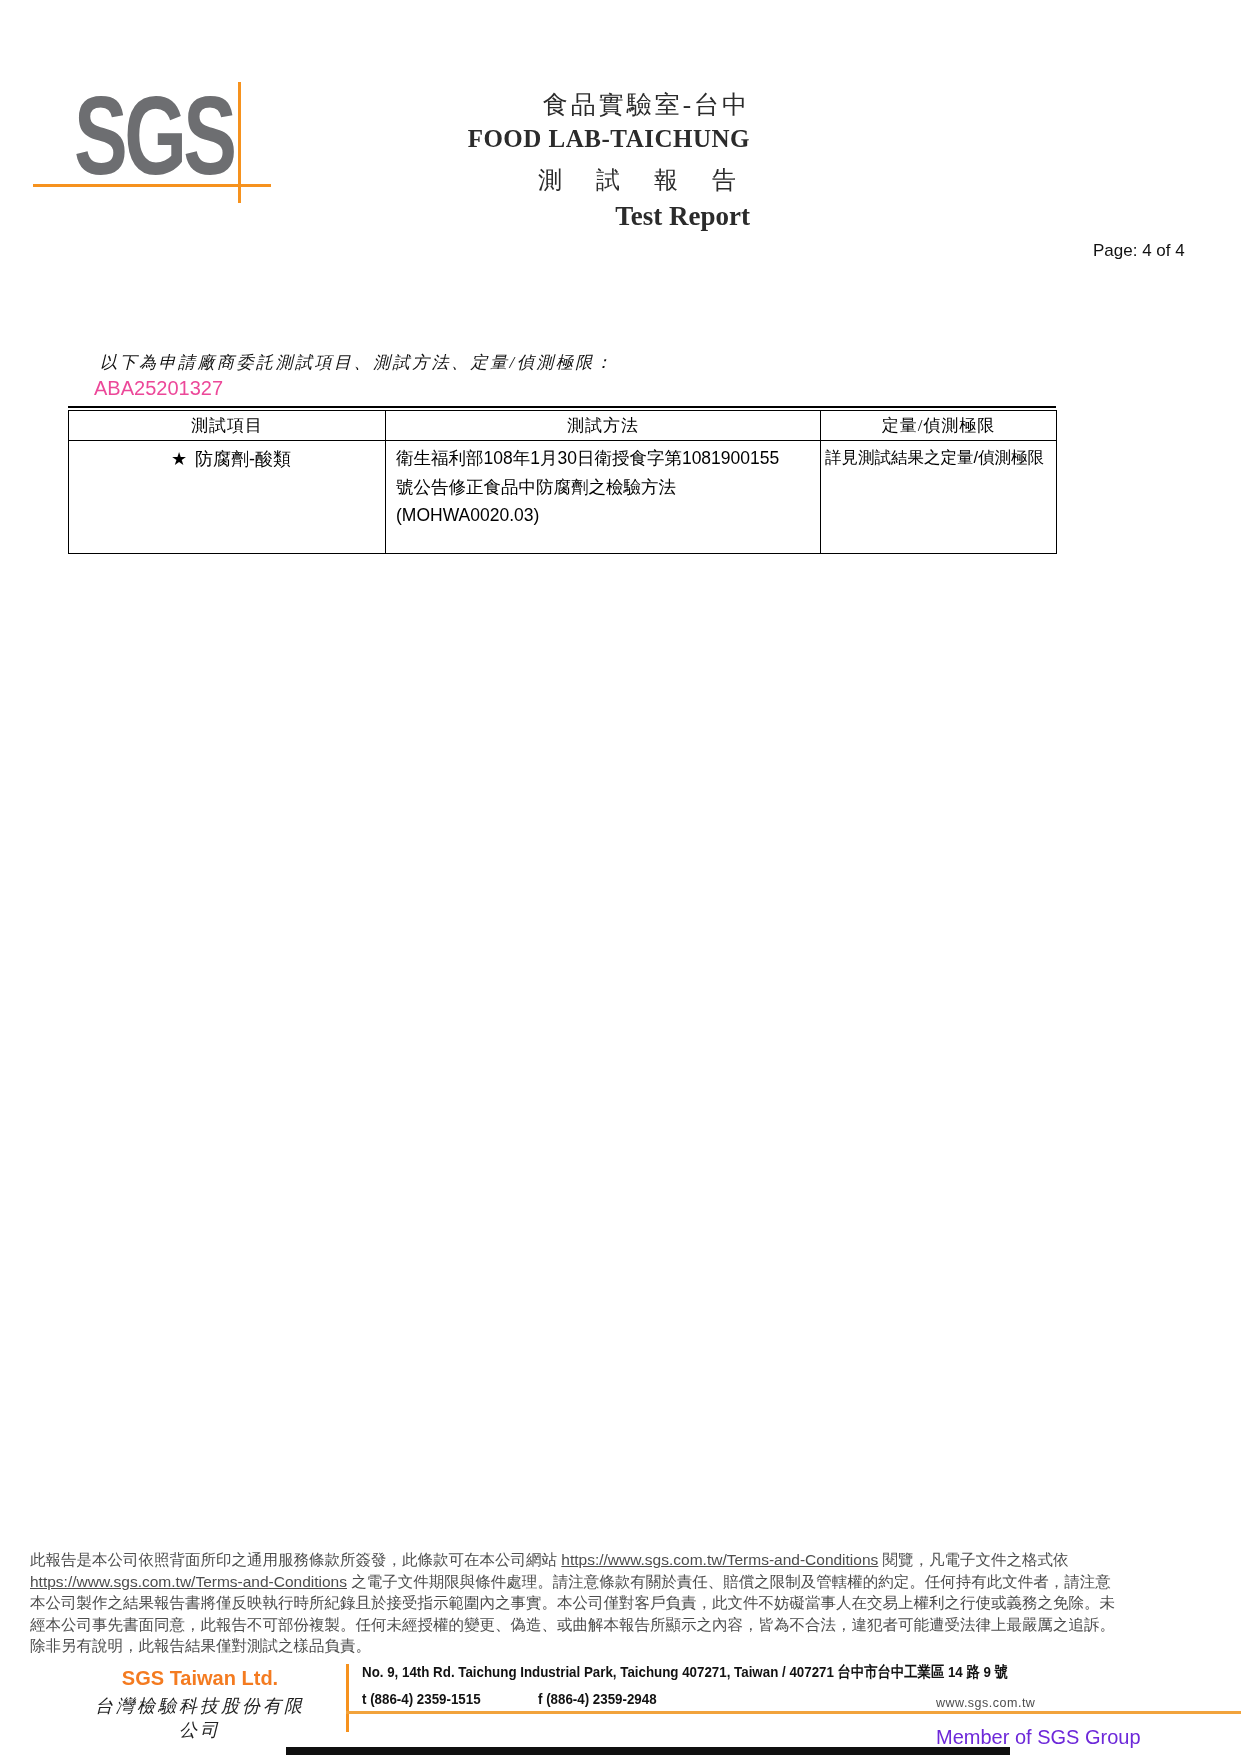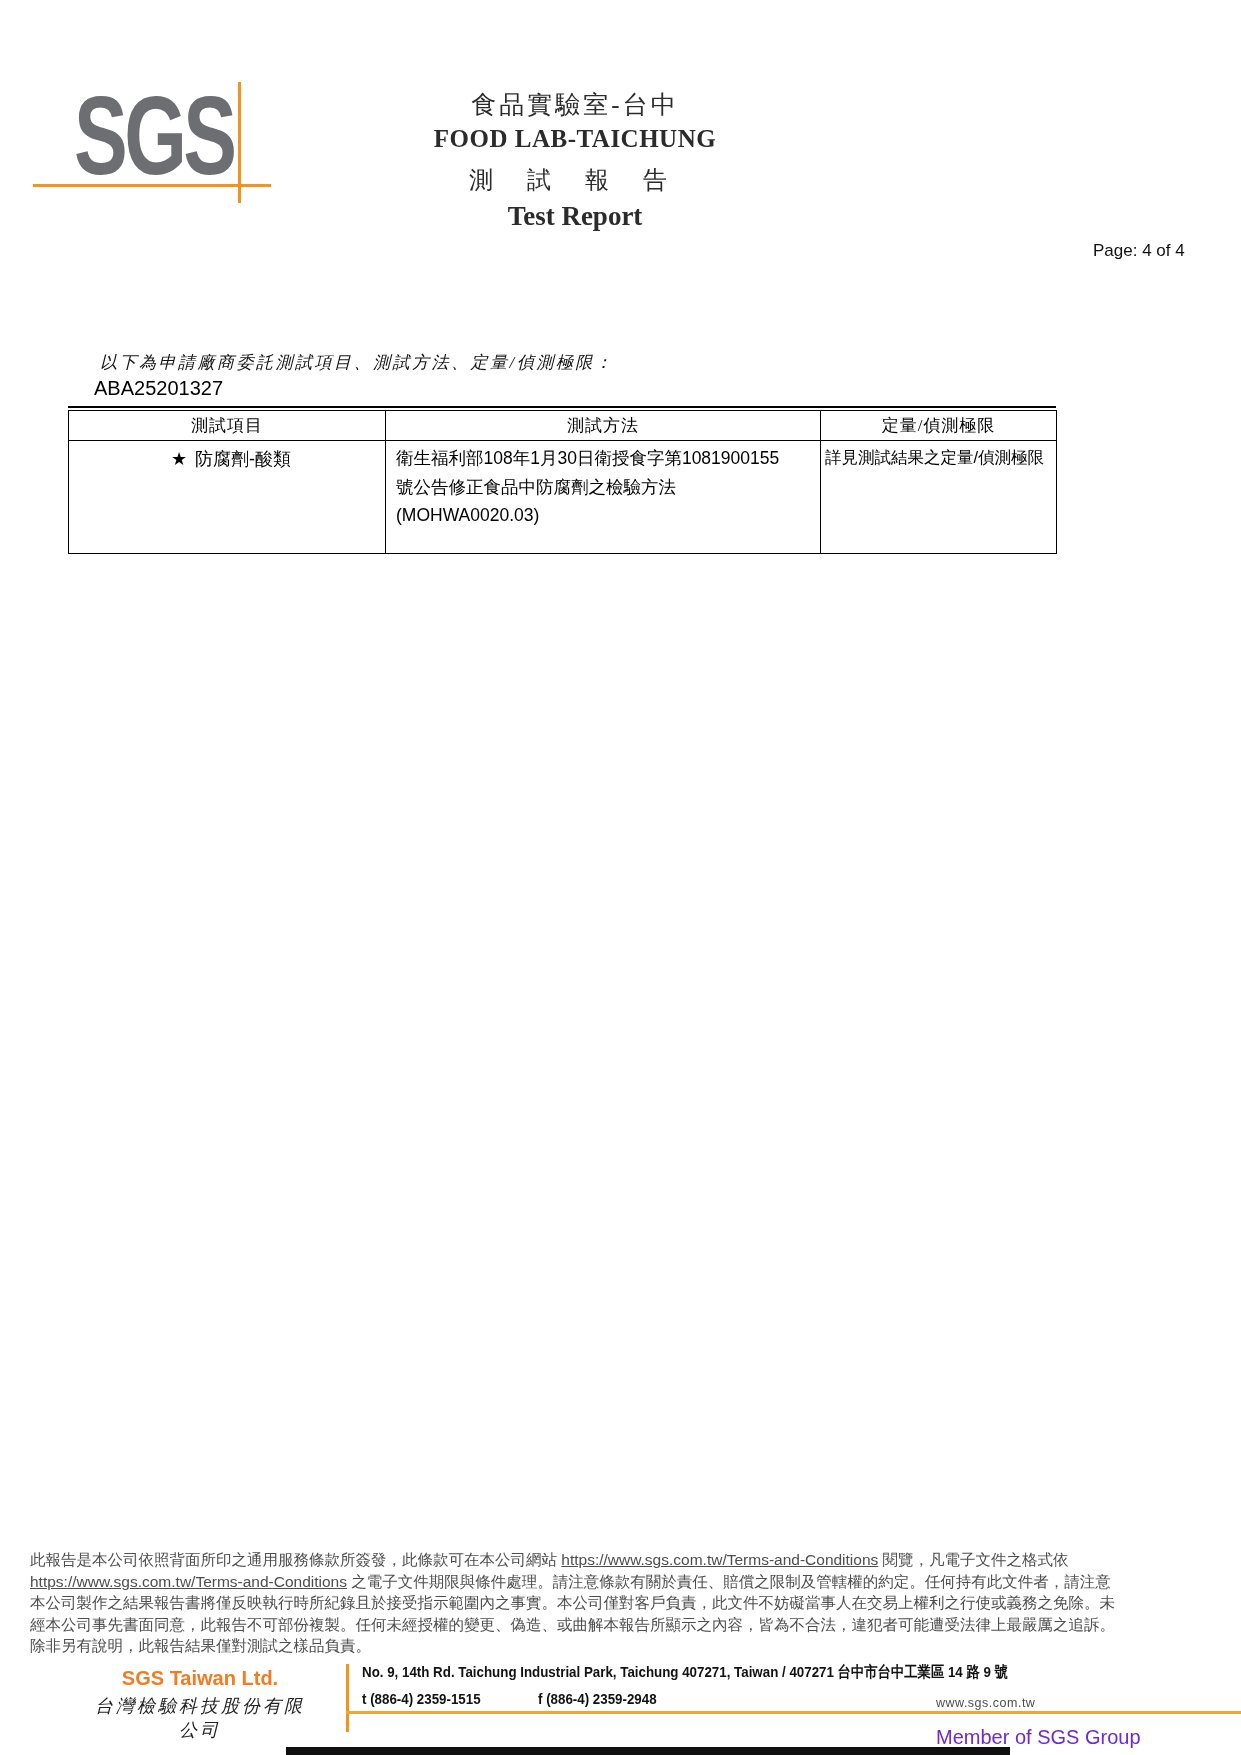--- a/index.html
+++ b/index.html
@@ -7,31 +7,31 @@
         font-family:"Liberation Sans",sans-serif;color:#000;overflow:hidden;}
 
   
   .logo-text{position:absolute;left:74px;top:80px;font-family:"Liberation Sans",sans-serif;
              font-weight:bold;font-size:112px;line-height:1;color:#6d6e71;letter-spacing:-5px;
              transform:scaleX(.72);transform-origin:left top;}
   .logo-vline{position:absolute;left:238px;top:82px;width:3px;height:121px;background:#f6921e;}
   .logo-hline{position:absolute;left:33px;top:184px;width:238px;height:3px;background:#f6921e;}
 
   
-  .hc{position:absolute;left:400px;width:350px;text-align:center;font-family:"Liberation Serif",serif;color:#2b2b2b;}
+  .hc{position:absolute;left:400px;width:350px;text-align:right;font-family:"Liberation Serif",serif;color:#2b2b2b;}
   .h-zh1{top:88px;font-size:25px;letter-spacing:3px;}
   .h-en1{top:125px;font-size:25px;font-weight:bold;letter-spacing:.5px;}
   .h-zh2{top:164px;font-size:24px;letter-spacing:14px;}
   .h-en2{top:201px;font-size:27px;font-weight:bold;}
   .page-label{position:absolute;left:1093px;top:241px;font-size:17px;color:#111;}
 
   
   .intro{position:absolute;left:100px;top:351px;font-family:"Liberation Serif",serif;font-style:italic;
          font-size:17px;letter-spacing:2.5px;color:#111;}
-  .report-no{position:absolute;left:94px;top:377px;font-size:20px;color:#000000;}
+  .report-no{position:absolute;left:94px;top:377px;font-size:20px;color:#ec4899;}
 
   
   .tbl-topline{position:absolute;left:68px;top:406px;width:988px;height:0;border-top:2px solid #000;}
   table.tbl{position:absolute;left:68px;top:410px;width:988px;border-collapse:collapse;table-layout:fixed;}
   .tbl th,.tbl td{border:1.5px solid #000;padding:0;}
   .tbl th{height:29px;font-family:"Liberation Serif",serif;font-weight:normal;
           font-size:17px;letter-spacing:1px;text-align:center;}
   .tbl td{height:90px;vertical-align:top;}
   td.c1{padding:6px 0 0 8px;font-size:18px;text-align:center;}
   td.c2{padding:3px 0 3px 10px;font-size:17.5px;line-height:28.5px;}

